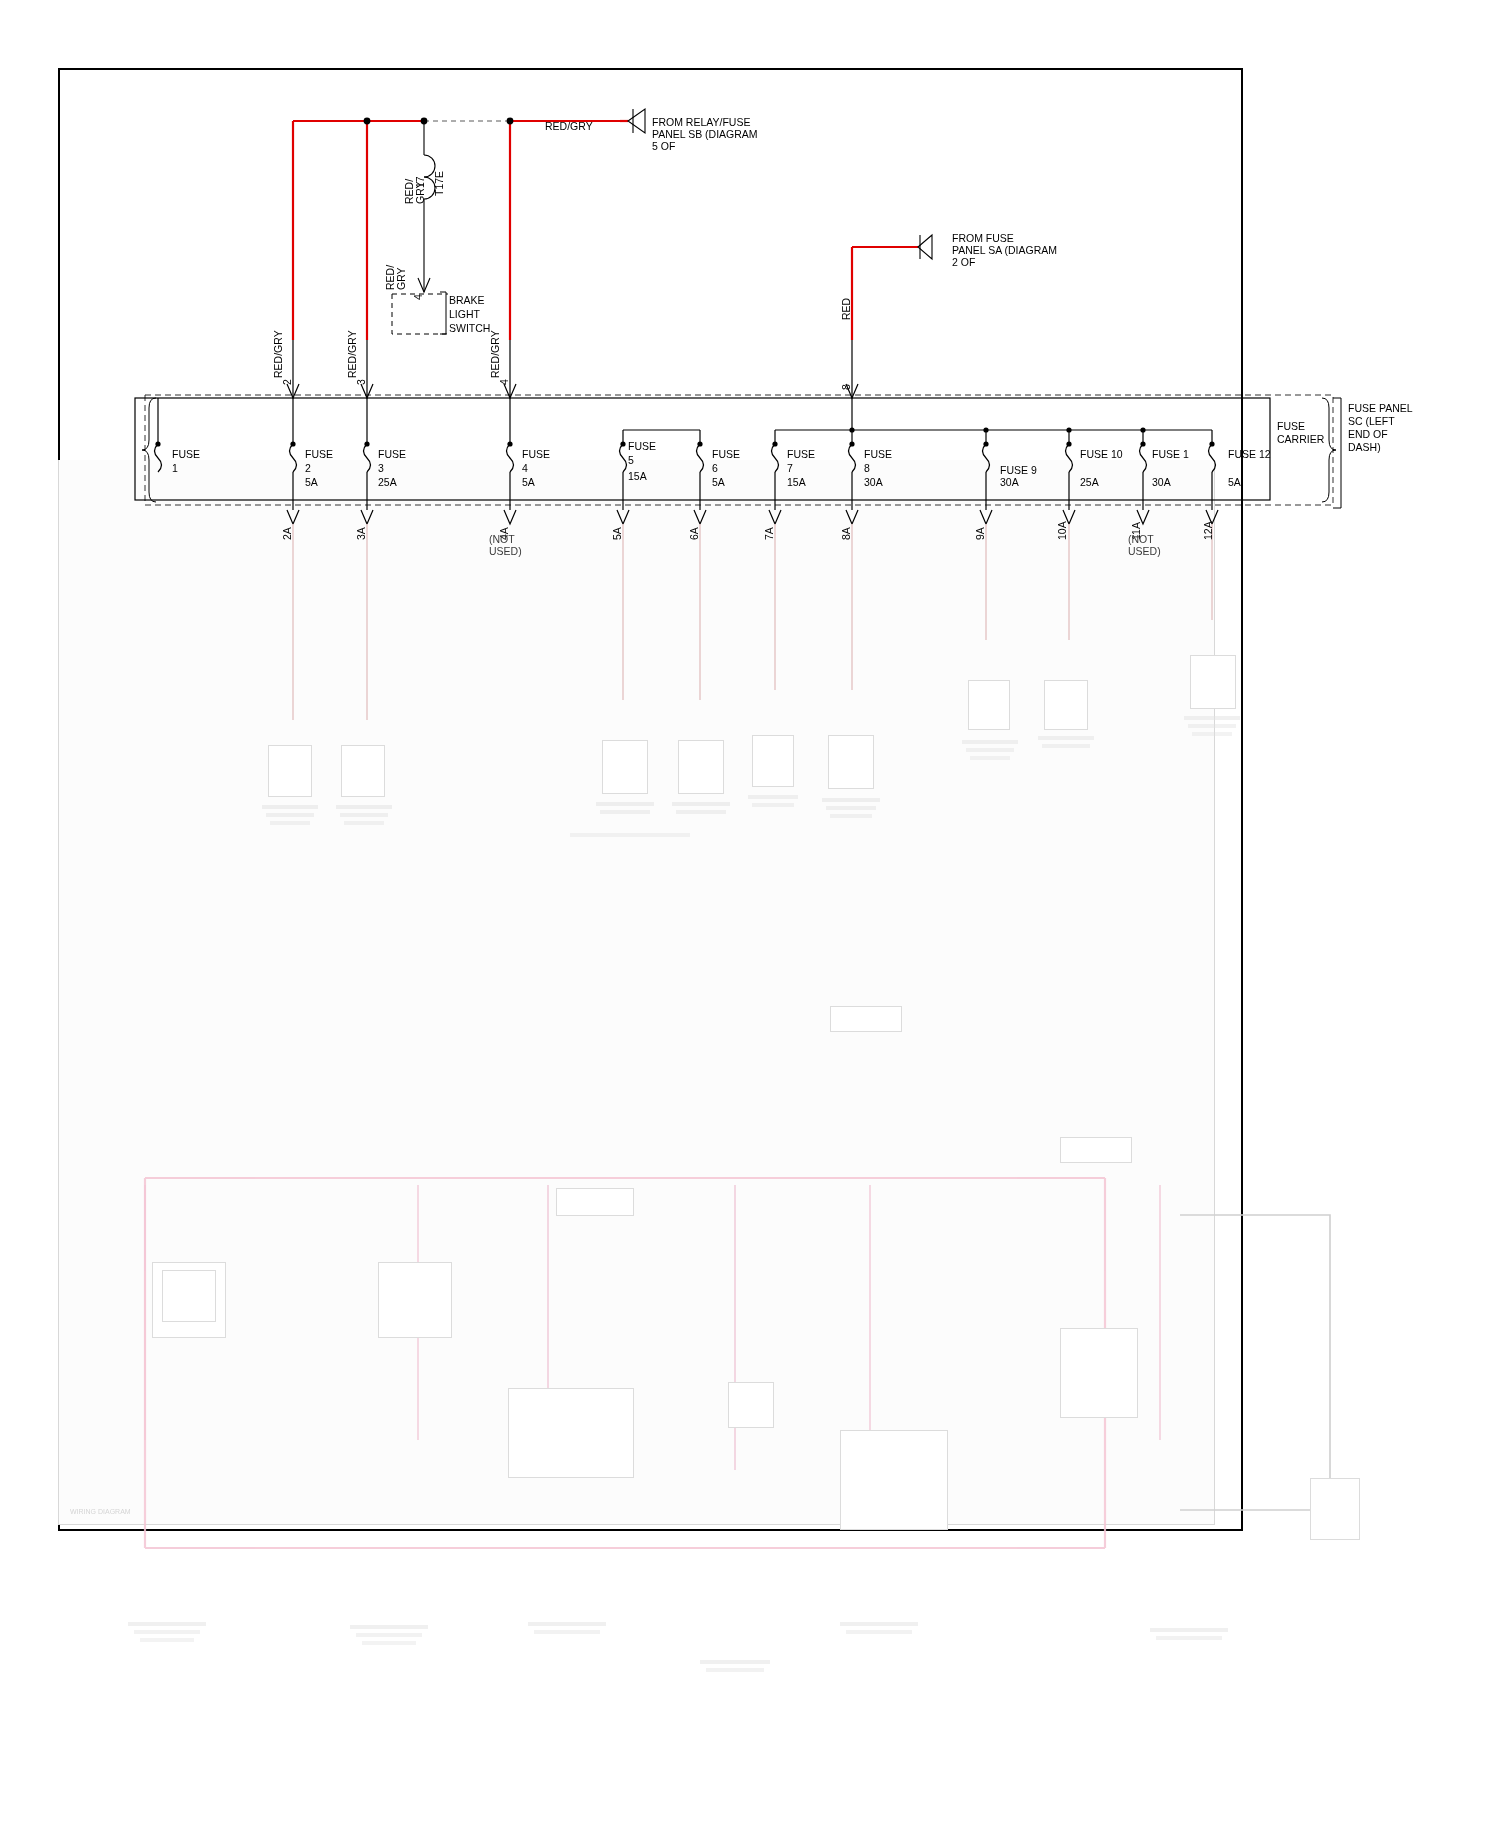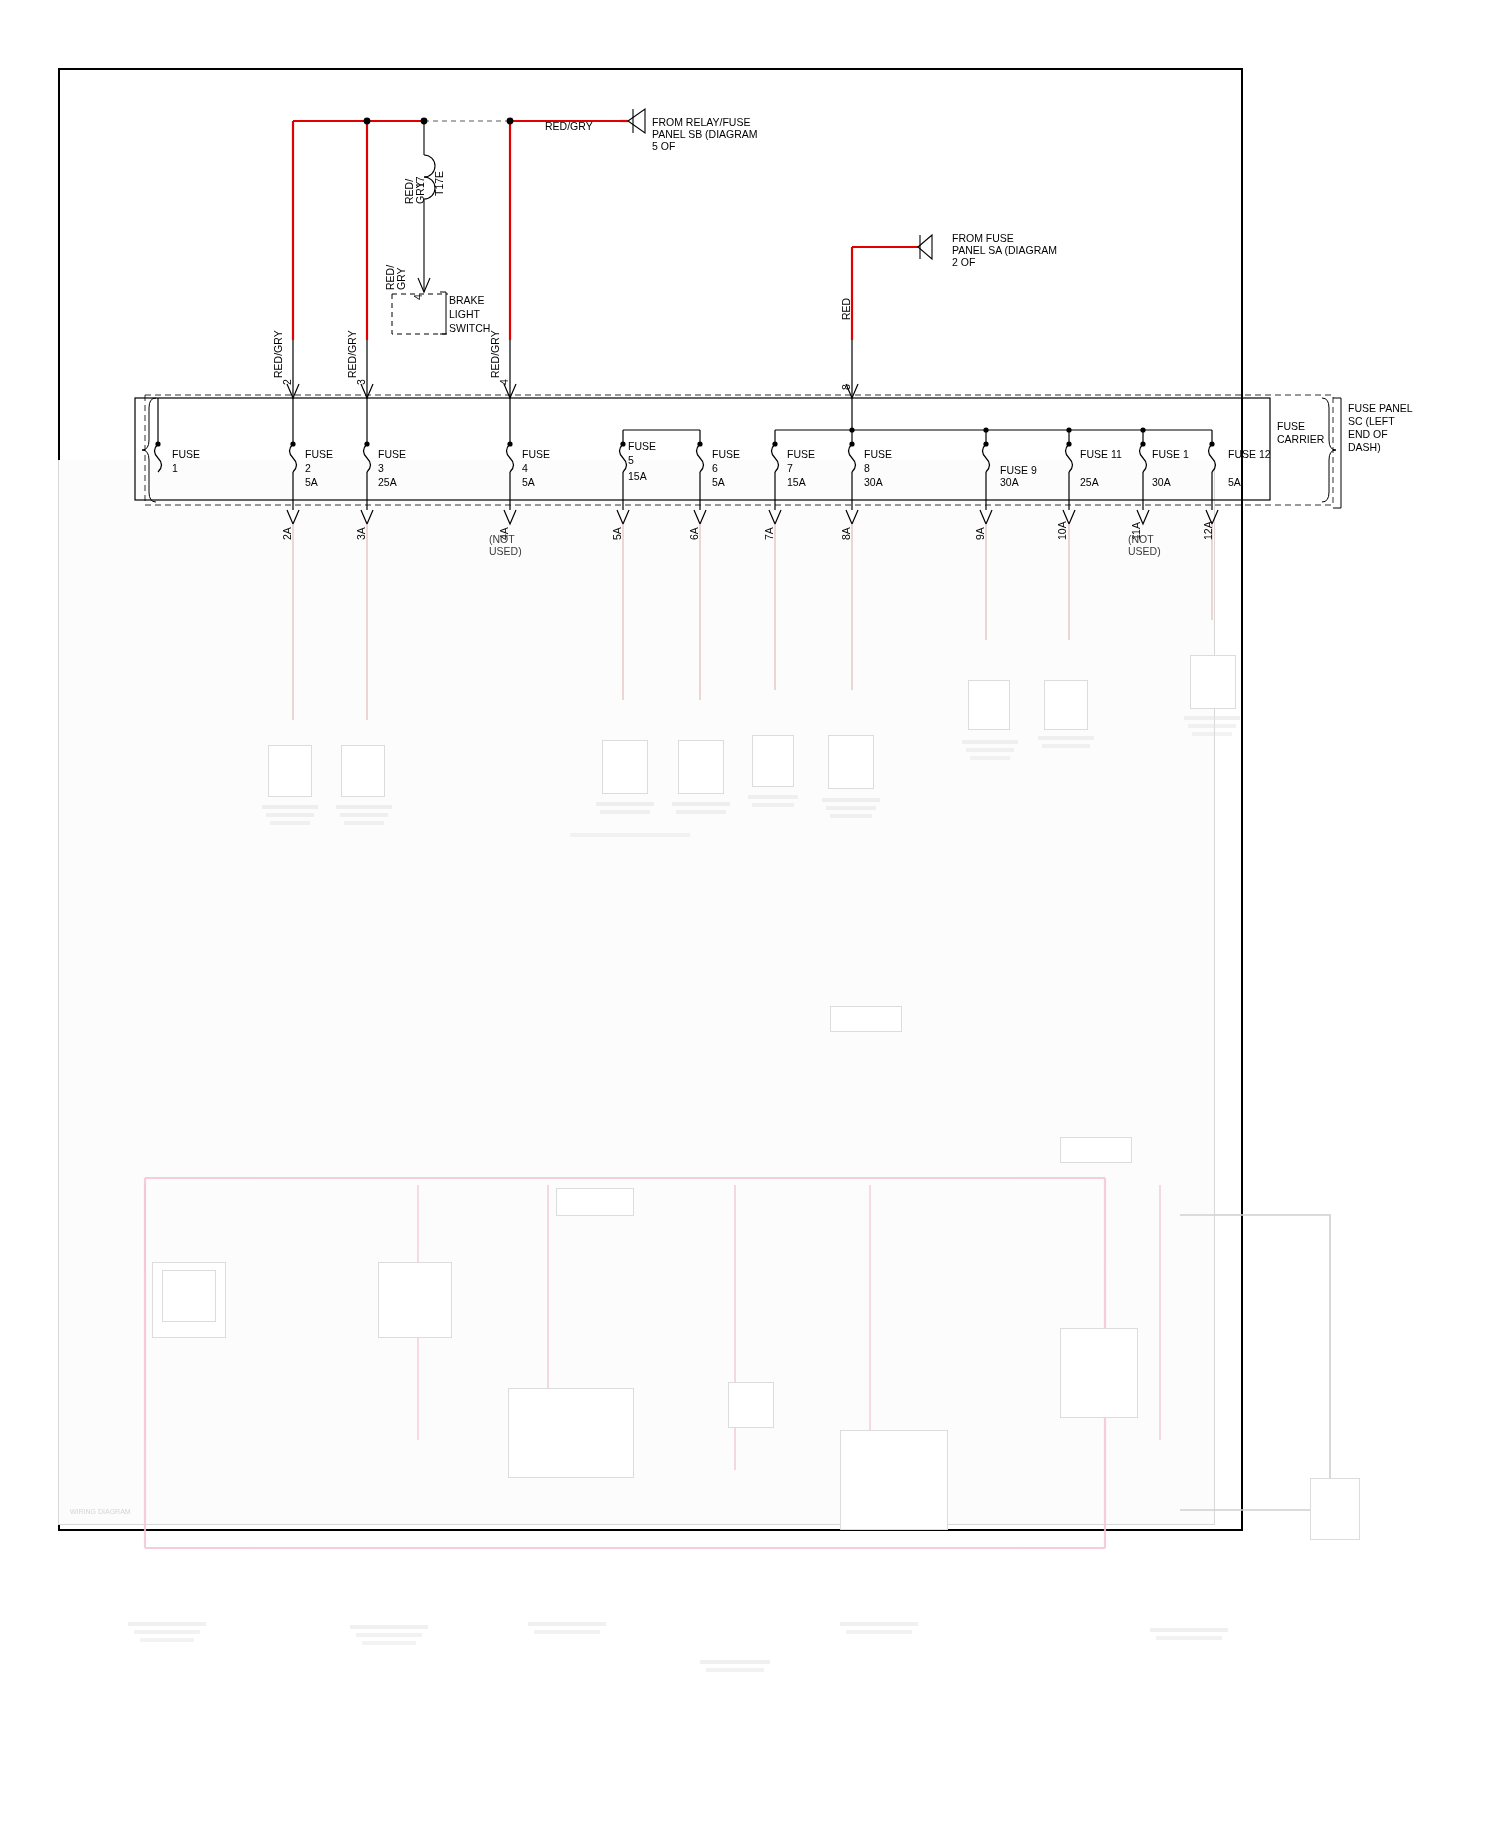--- a/index.html
+++ b/index.html
@@ -344,21 +344,21 @@
 
   <div class="lbl" style="left:864px; top:448px;">FUSE</div>
   <div class="lbl" style="left:864px; top:462px;">8</div>
   <div class="lbl" style="left:864px; top:476px;">30A</div>
   <div class="lbl-v" style="left:840px; top:540px;">8A</div>
 
   <div class="lbl" style="left:1000px; top:448px;margin-top:16px;">FUSE 9</div>
   <div class="lbl" style="left:1000px; top:476px;">30A</div>
   <div class="lbl-v" style="left:974px; top:540px;">9A</div>
 
-  <div class="lbl" style="left:1080px; top:448px;">FUSE 11</div>
+  <div class="lbl" style="left:1080px; top:448px;">FUSE 10</div>
   <div class="lbl" style="left:1080px; top:476px;">25A</div>
   <div class="lbl-v" style="left:1056px; top:540px;">10A</div>
 
   <div class="lbl" style="left:1152px; top:448px;">FUSE 1</div>
   <div class="lbl" style="left:1152px; top:476px;">30A</div>
   <div class="lbl-v" style="left:1130px; top:540px;">11A</div>
   <div class="lbl" style="left:1128px; top:533px; line-height:12px; color:#3a3a3a;"><span style="white-space:pre-line;">(NOT
 USED)</span></div>
 
   <div class="lbl" style="left:1228px; top:448px;">FUSE 12</div>

